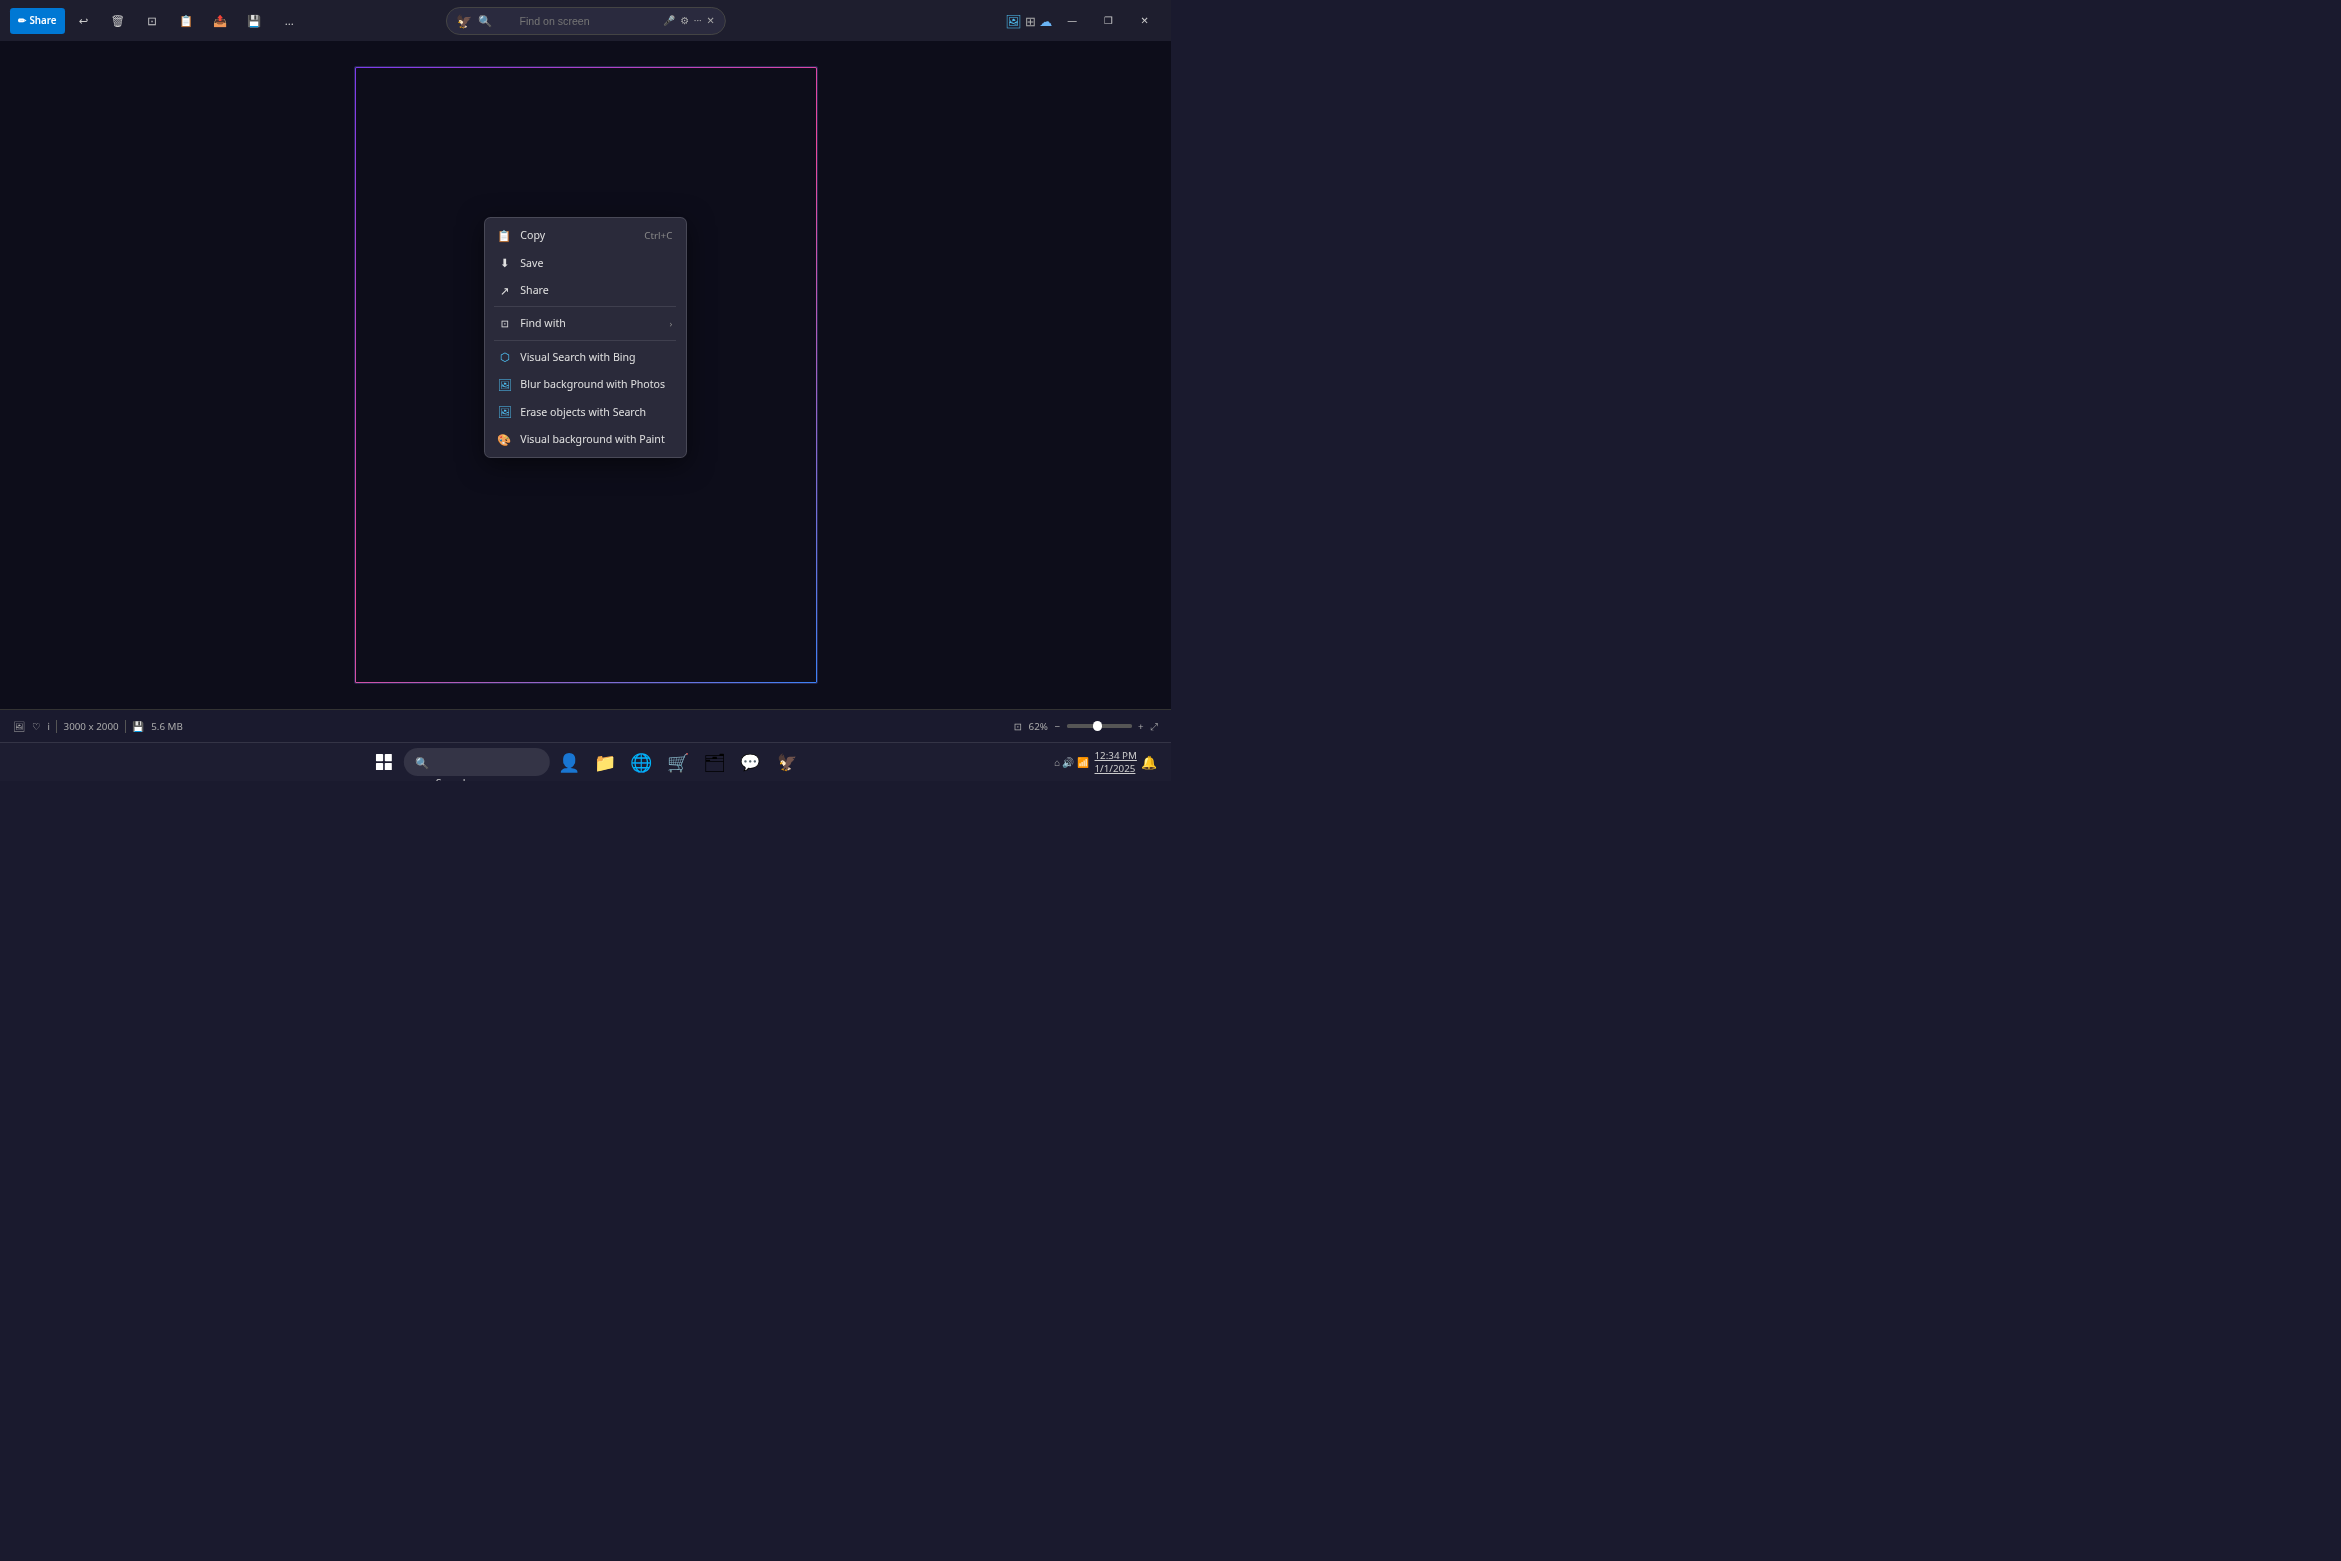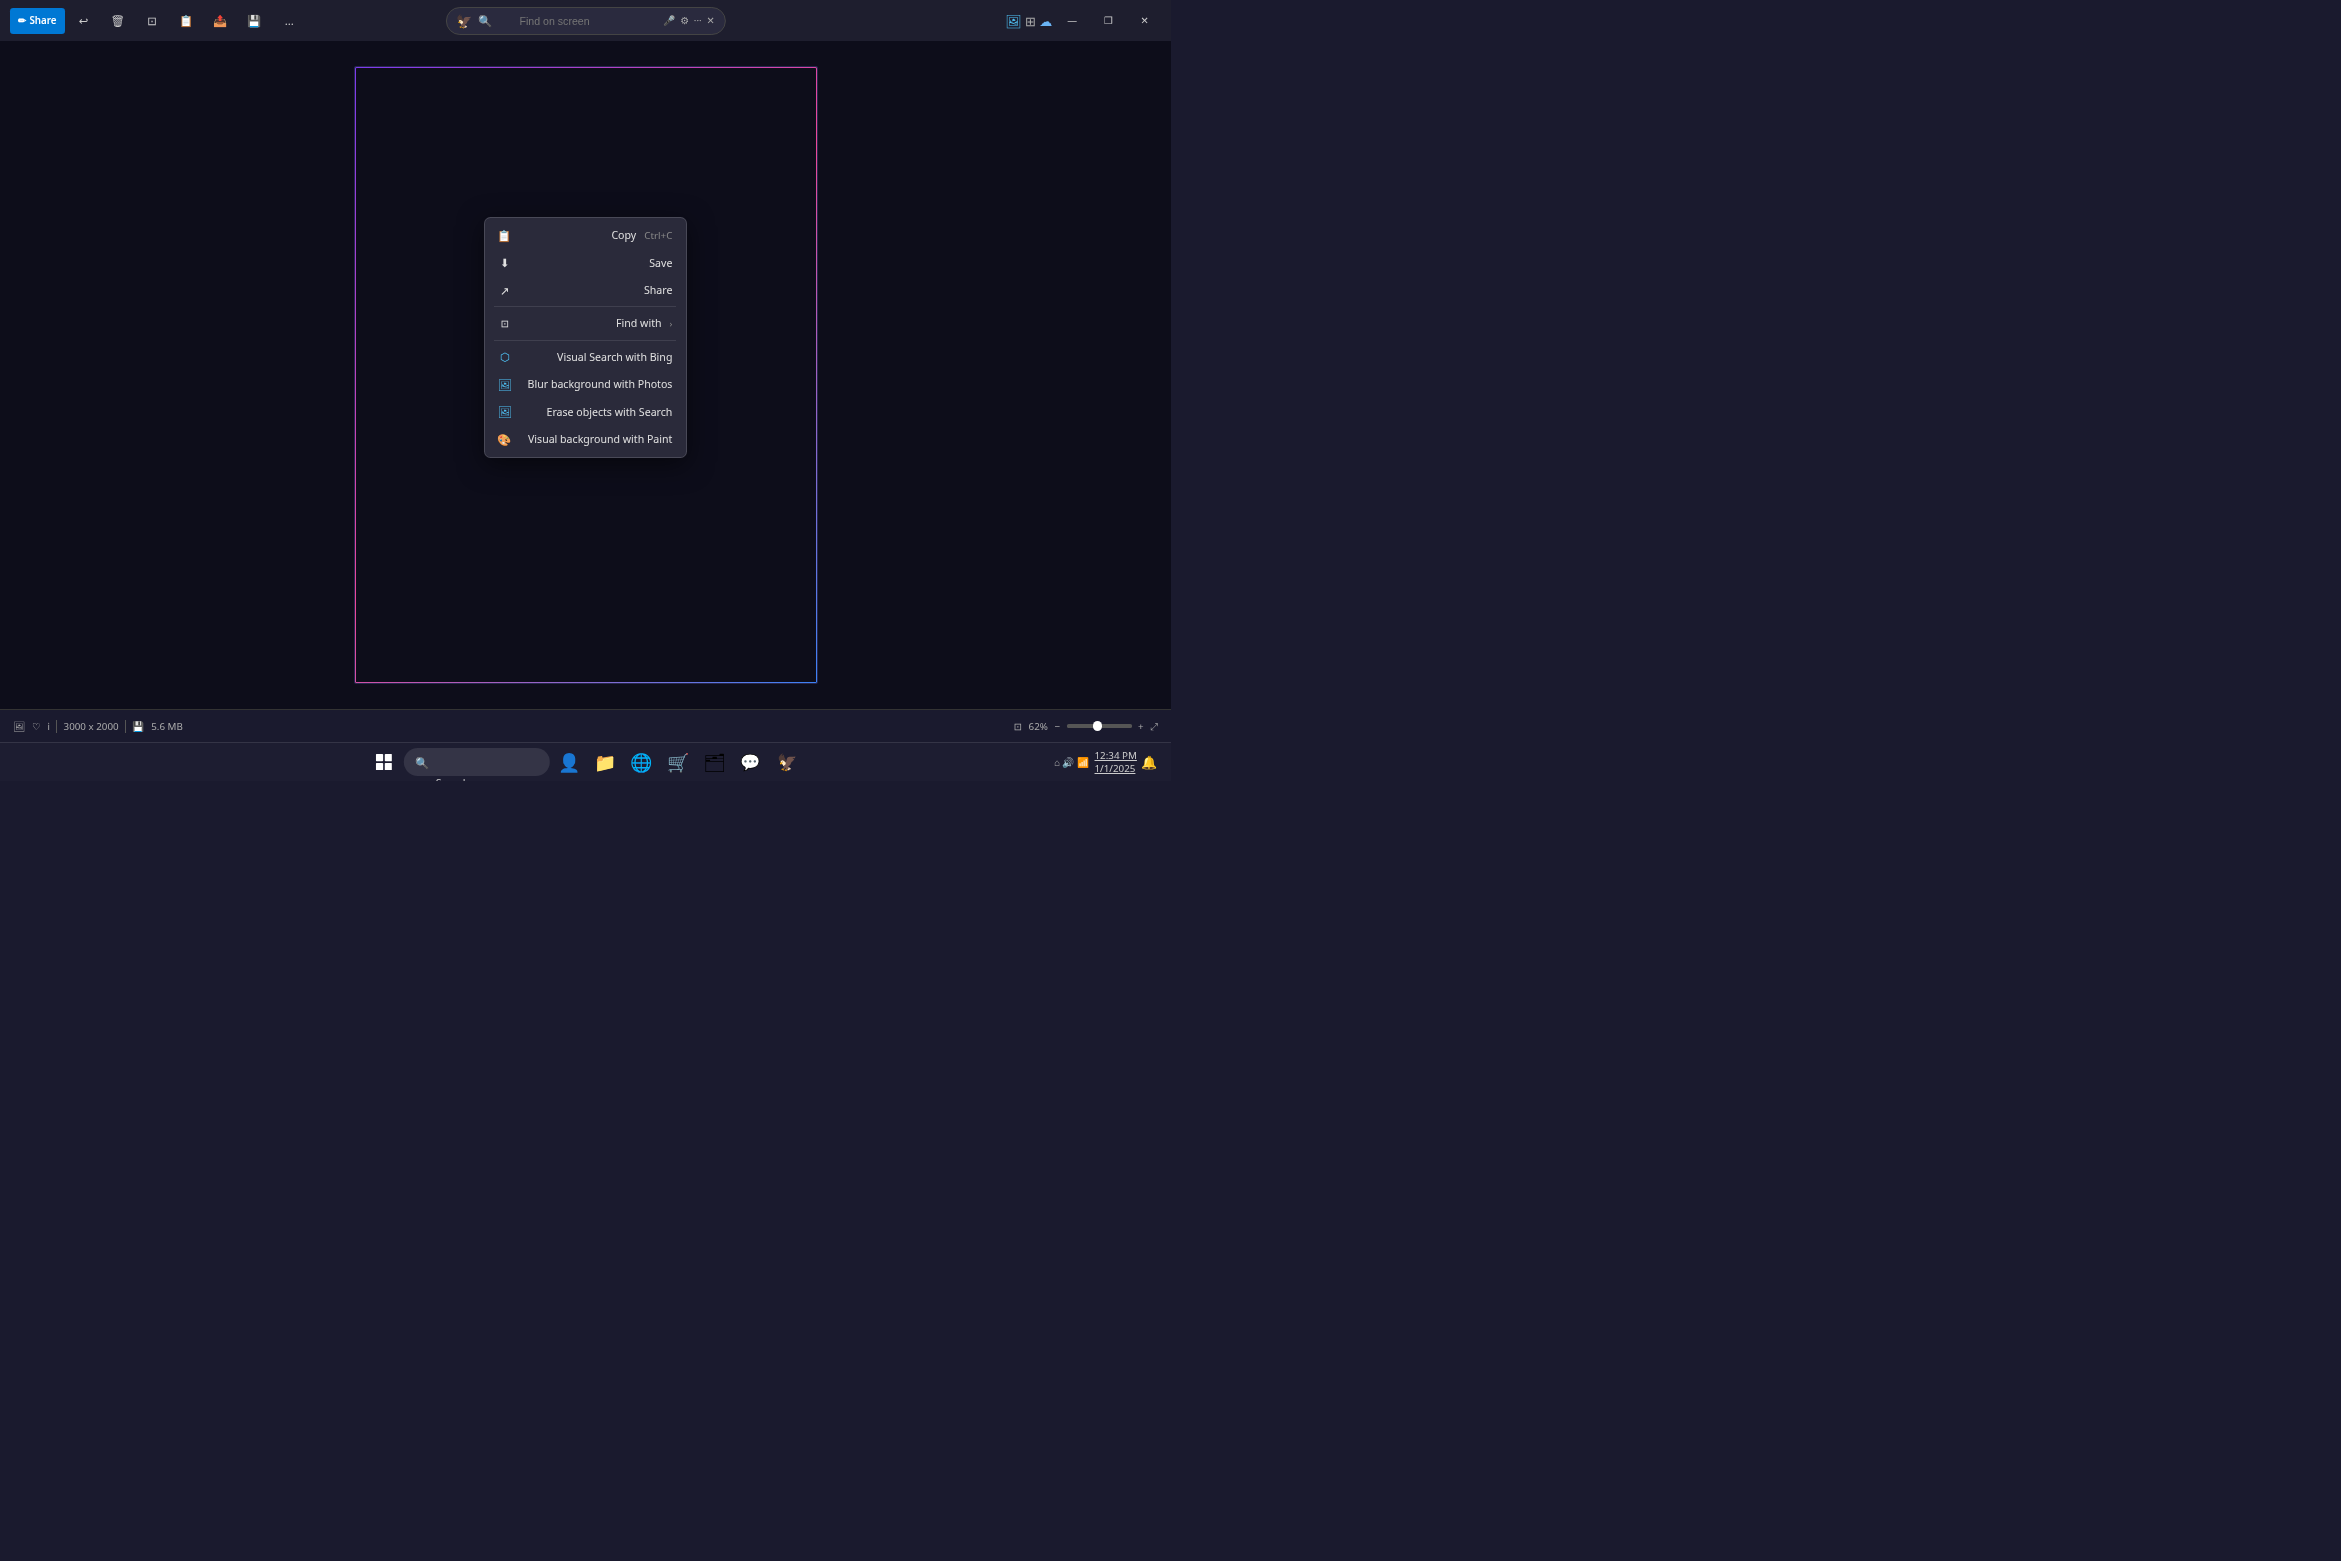--- a/index.html
+++ b/index.html
@@ -268,21 +268,21 @@
     .menu-item-icon {
       width: 14.6px;
       height: 14.6px;
       display: flex;
       align-items: center;
       justify-content: center;
       flex-shrink: 0;
       font-size: 11.4px;
     }
 
-    .menu-item-label { flex: 1; text-align: right; }
+    .menu-item-label { flex: 1; }
 
     .menu-item-shortcut {
       color: #888;
       font-size: 9.8px;
     }
 
     .menu-item-arrow {
       color: #888;
       font-size: 9px;
     }

